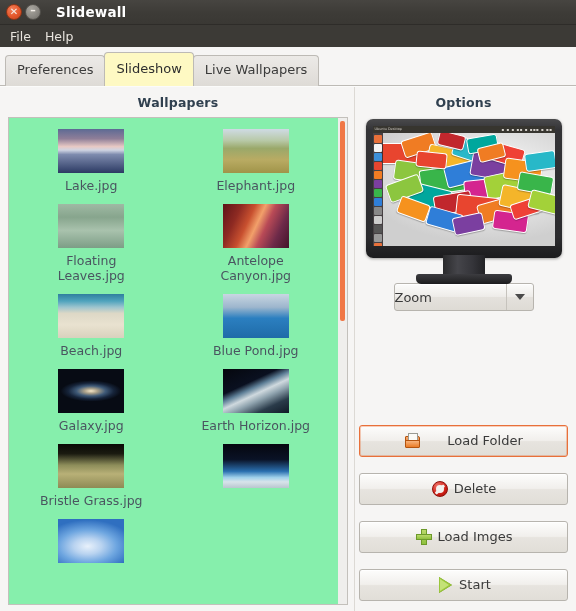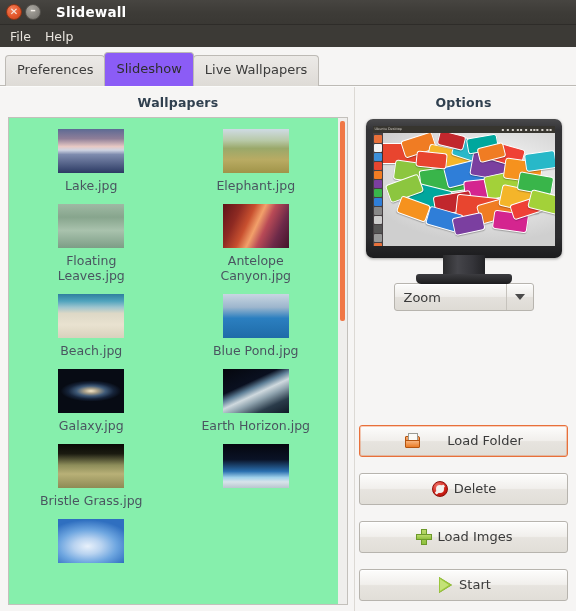--- a/index.html
+++ b/index.html
@@ -110,21 +110,21 @@
     border-radius: 4px 4px 0 0;
     background: linear-gradient(to bottom, #eceae7 0%, #dedbd6 100%);
     margin-right: -1px;
     position: relative;
     line-height: 16px;
     cursor: default;
     box-sizing: border-box;
     height: 31px;
   }
   .tab.active {
-    background: #8b5cf6;
+    background: #fef9c3;
     color: #2e2e2e;
     z-index: 3;
     height: 34px;
     padding-top: 8px;
     border-color: #bdbab5;
   }
   .tabbody-top {
     position: absolute;
     left: 0; right: 0;
     bottom: 0;
@@ -351,21 +351,20 @@
     border-radius: 3px;
     background: linear-gradient(to bottom, #fcfcfb 0%, #eeece9 48%, #e4e1dc 52%, #dedbd5 100%);
     box-shadow: inset 0 1px 0 #ffffff;
     box-sizing: border-box;
     cursor: default;
   }
   .combo-label {
     flex: 1;
     font-size: 13px;
     color: #3a3a3a;
-    padding-left: 9px;
   }
   .combo-arrowbox {
     width: 26px;
     height: 100%;
     border-left: 1px solid #c6c3bd;
     display: flex;
     align-items: center;
     justify-content: center;
   }
   .caret-down {

